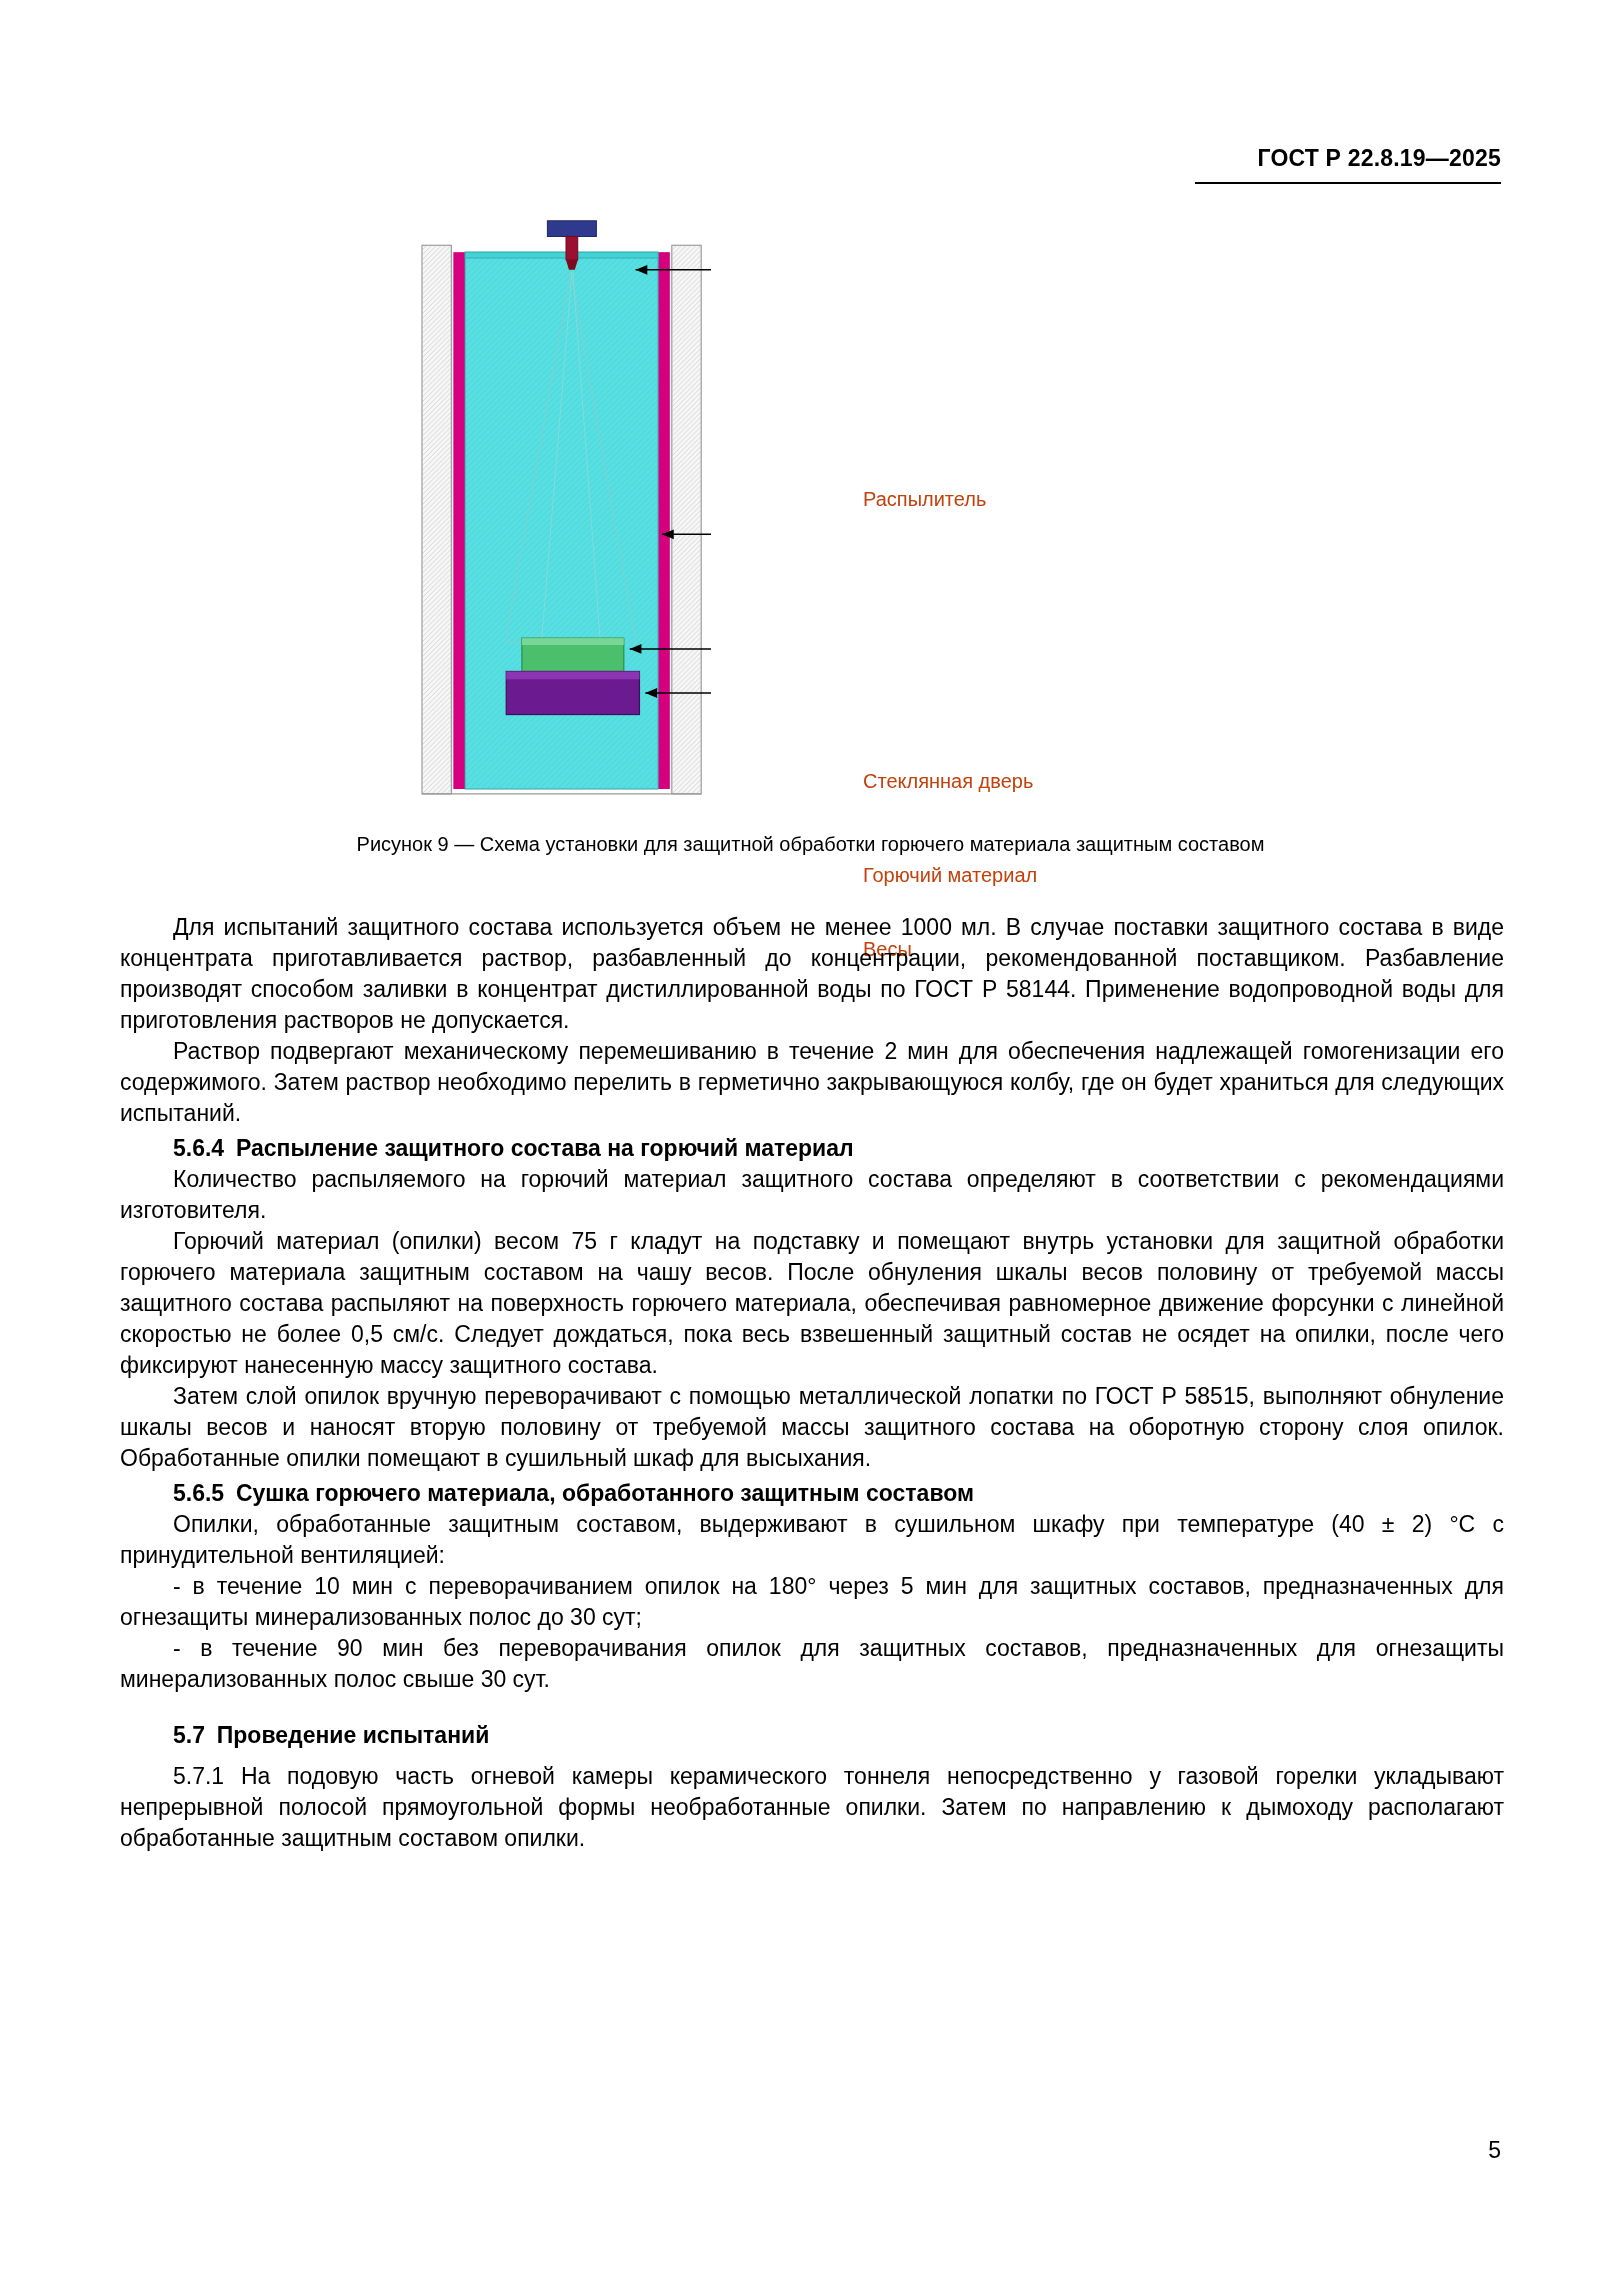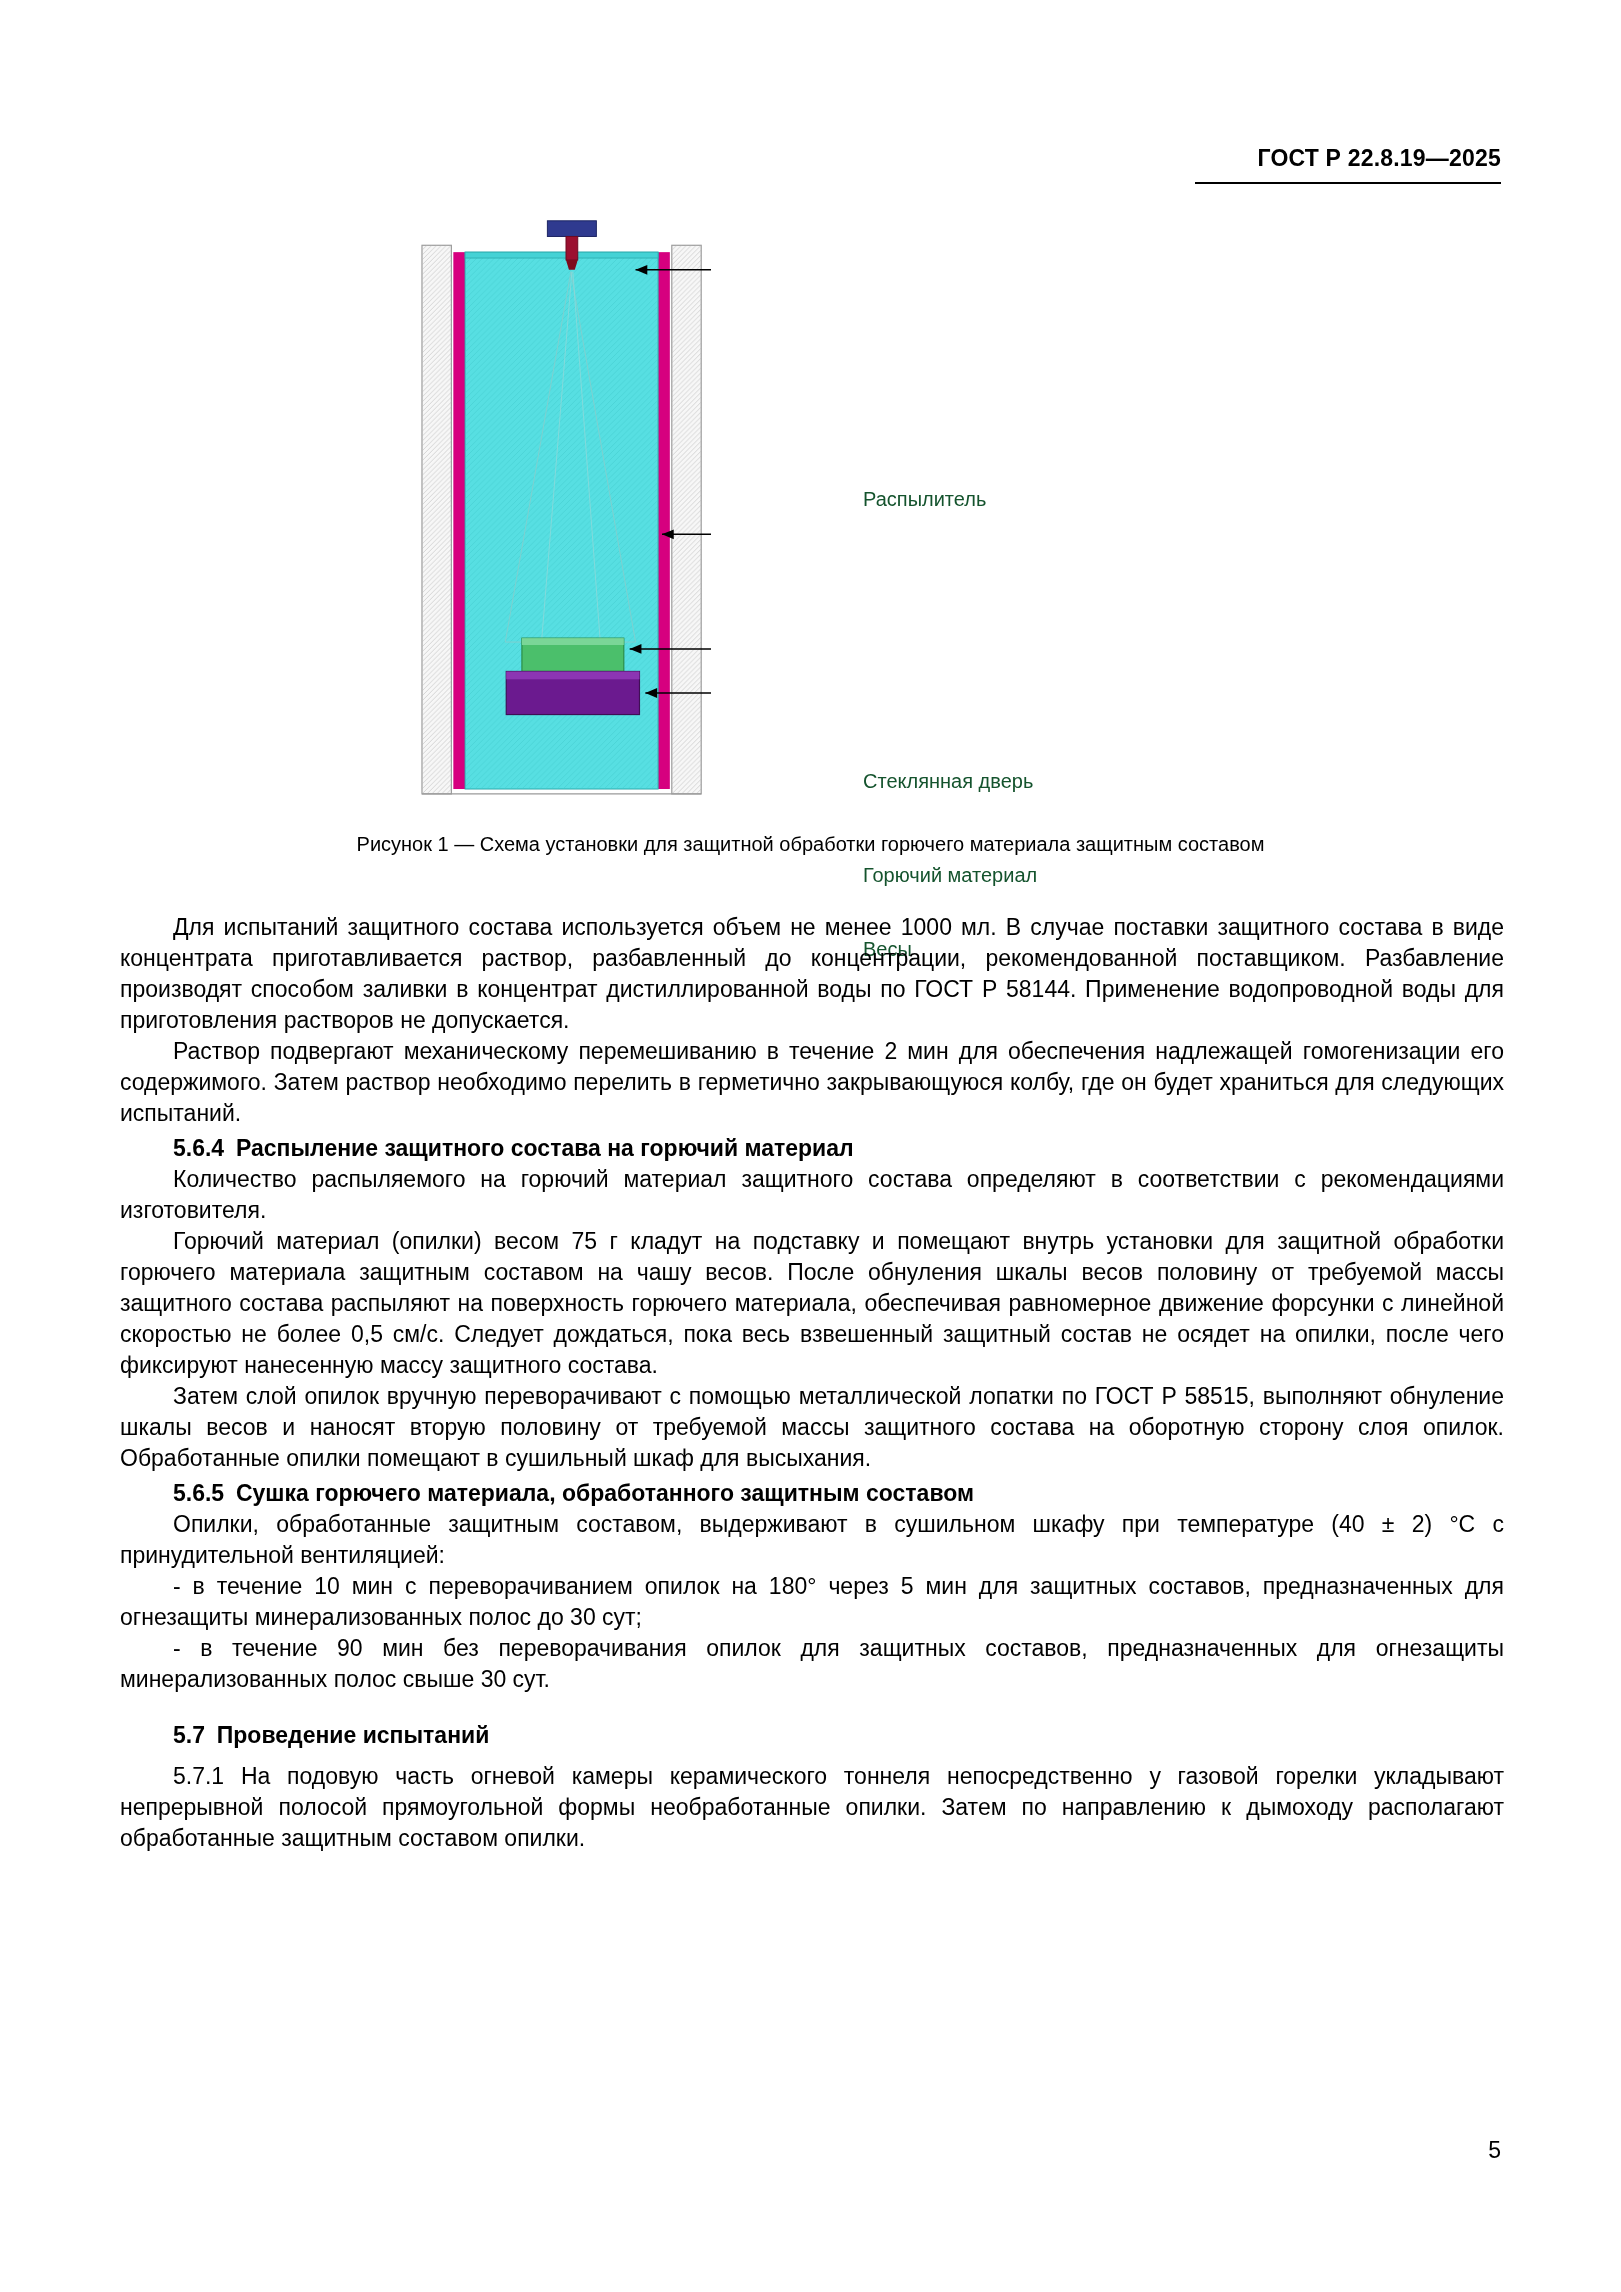--- a/index.html
+++ b/index.html
@@ -53,21 +53,21 @@
     height: 627px;
   }
   .callouts {
     position: absolute;
     left: 0; top: 0;
     width: 1621px; height: 627px;
   }
   .callout-label {
     position: absolute;
     font-size: 20px;
-    color: #14532d;
+    color: #c2410c;
     white-space: nowrap;
   }
   .fig-caption {
     position: absolute;
     top: 622px;
     left: 0;
     width: 1621px;
     text-align: center;
     font-size: 20px;
   }
@@ -168,21 +168,21 @@
       <polygon points="238,492 250,487 250,497" fill="#000"></polygon>
     </svg>
 
     <div class="callouts">
       <div class="callout-label" style="left:863px; top:277px;">Распылитель</div>
       <div class="callout-label" style="left:863px; top:559px;">Стеклянная дверь</div>
       <div class="callout-label" style="left:863px; top:653px;">Горючий материал</div>
       <div class="callout-label" style="left:863px; top:727px;">Весы</div>
     </div>
 
-    <div class="fig-caption">Рисунок 1 — Схема установки для защитной обработки горючего материала защитным составом</div>
+    <div class="fig-caption">Рисунок 9 — Схема установки для защитной обработки горючего материала защитным составом</div>
   </div>
 
   <div class="content">
 
     <p class="indent">Для испытаний защитного состава используется объем не менее 1000 мл. В случае поставки защитного состава в виде концентрата приготавливается раствор, разбавленный до концентрации, рекомендованной поставщиком. Разбавление производят способом заливки в концентрат дистиллированной воды по ГОСТ Р 58144. Применение водопроводной воды для приготовления растворов не допускается.</p>
     <p class="indent">Раствор подвергают механическому перемешиванию в течение 2 мин для обеспечения надлежащей гомогенизации его содержимого. Затем раствор необходимо перелить в герметично закрывающуюся колбу, где он будет храниться для следующих испытаний.</p>
 
     <h3 class="sub">
       <span class="num">5.6.4</span><span>Распыление защитного состава на горючий материал</span>
     </h3>

